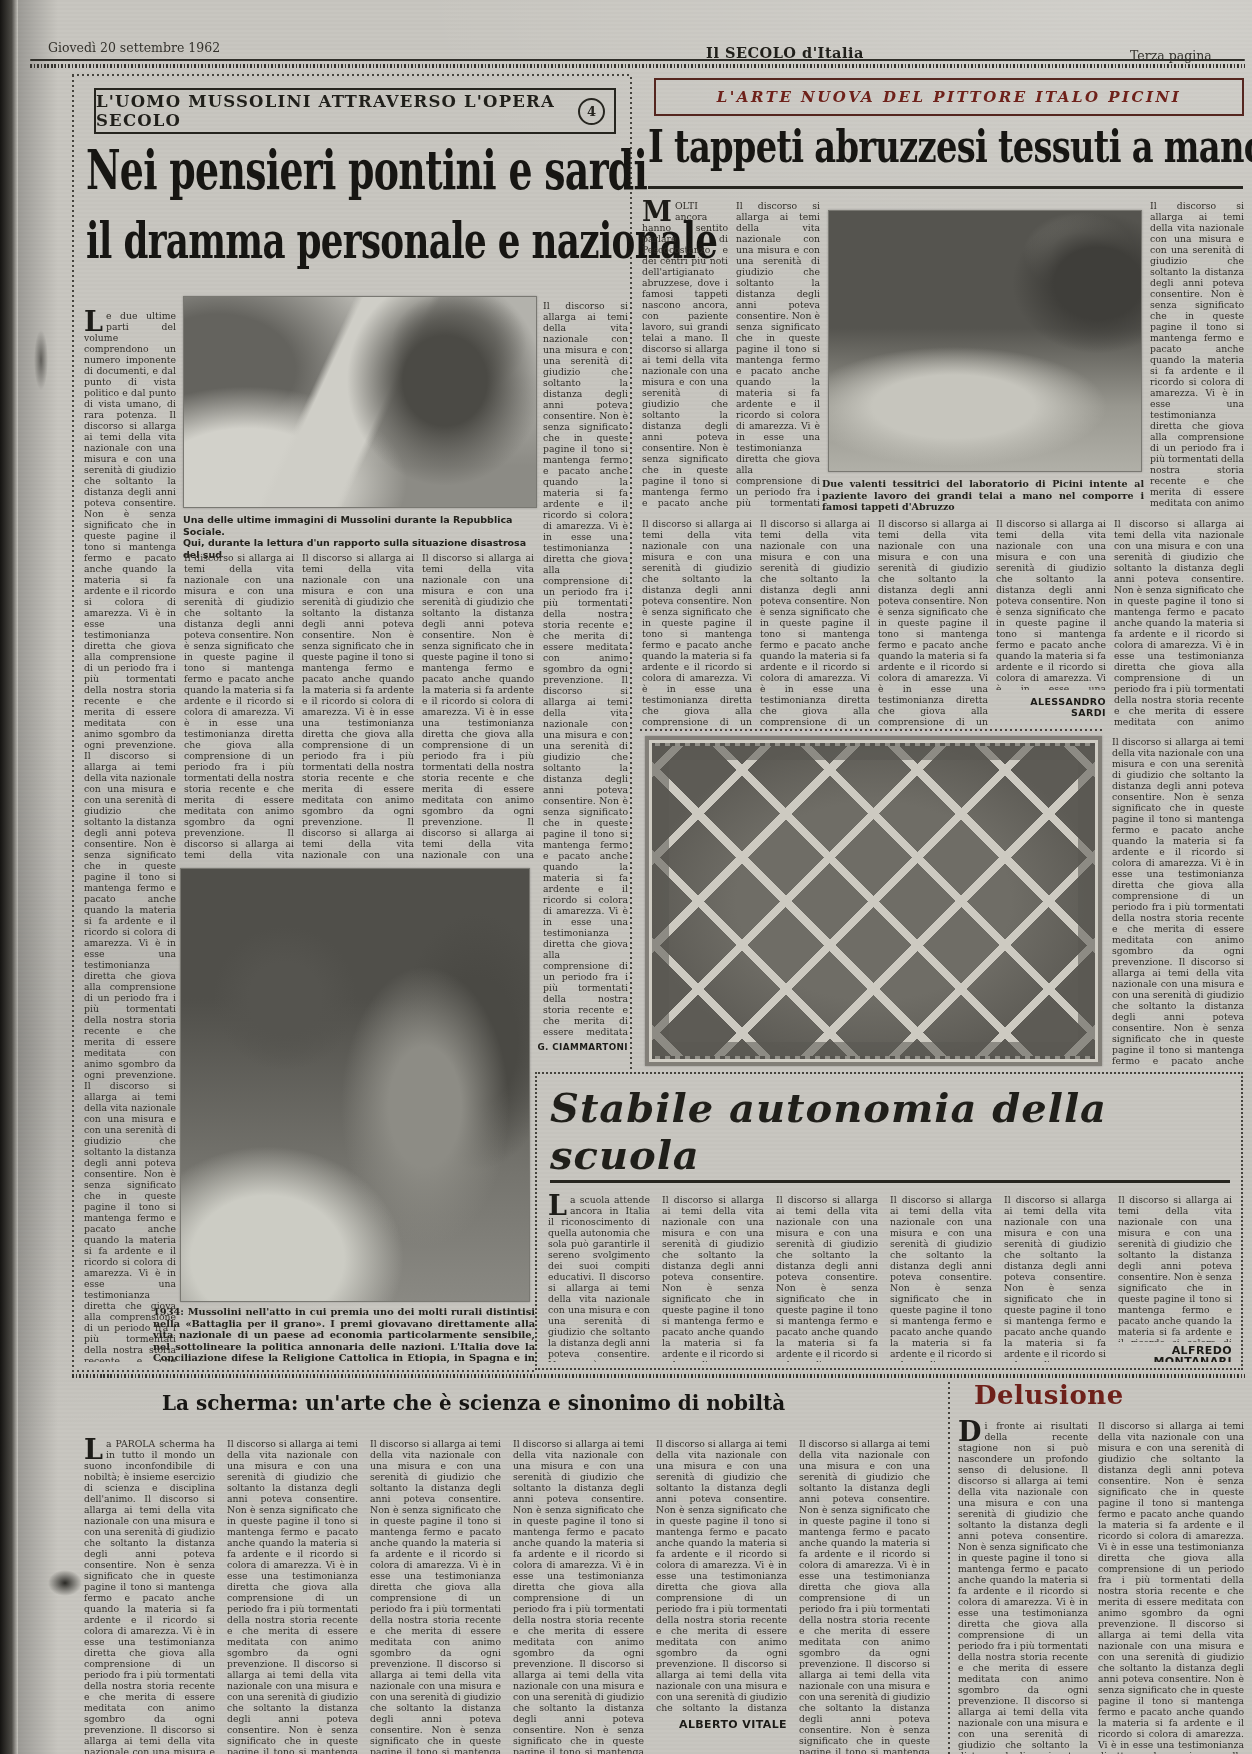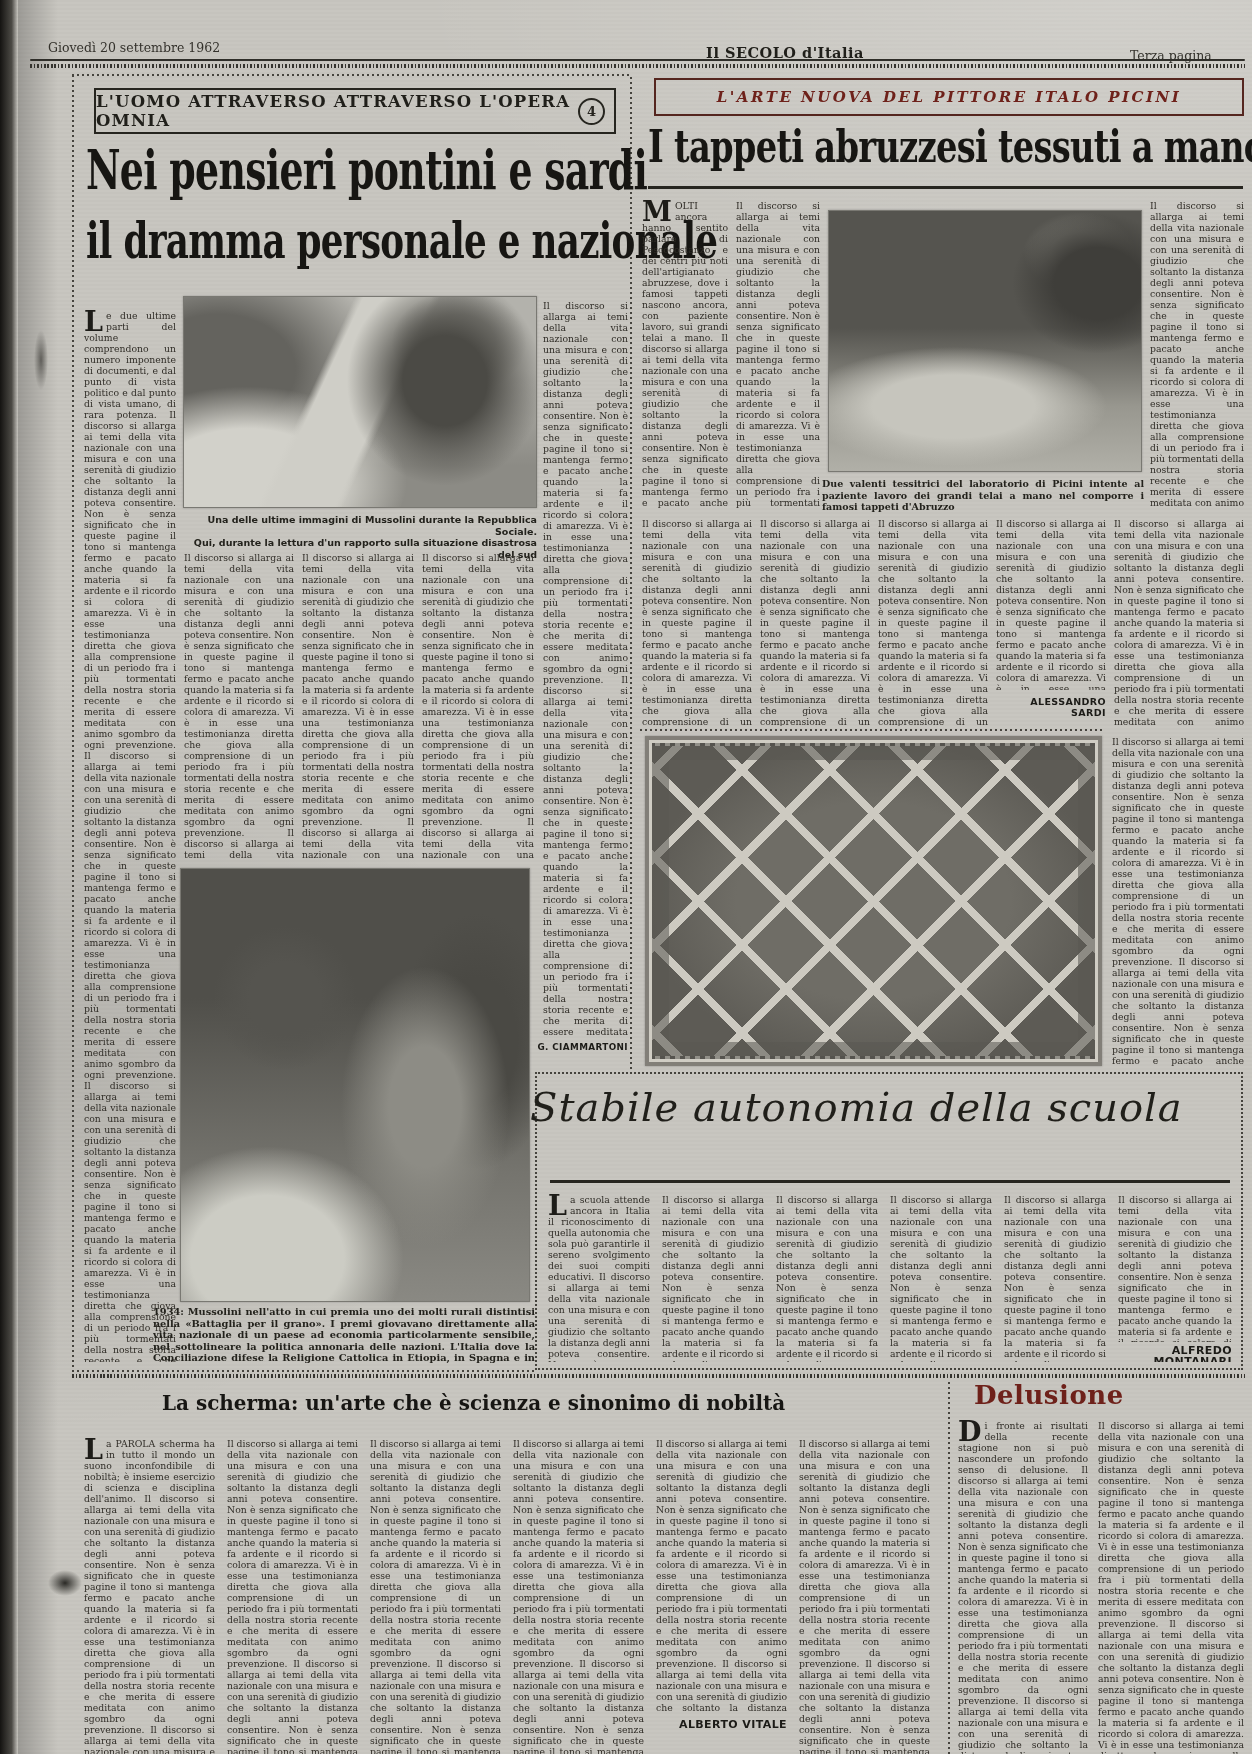--- a/index.html
+++ b/index.html
@@ -44,21 +44,21 @@
   <div class="abs" style="left:1130px;top:48px;width:110px;font-size:12.5px;color:#33312b;">Terza pagina</div>
   <div class="abs" style="left:30px;top:59px;width:1215px;height:2px;background:#2f2e29;border-radius:2px;"></div>
   <div class="abs hatch" style="left:30px;top:64px;width:1215px;"></div>
 
   <div class="abs vdot" style="left:72px;top:74px;height:1298px;"></div>
   <div class="abs hdot" style="left:72px;top:74px;width:560px;"></div>
   <div class="abs vdot" style="left:630px;top:74px;height:1000px;"></div>
   <div class="abs hdot" style="left:72px;top:1370px;width:465px;"></div>
 
   <div class="abs kickerbox" style="left:94px;top:88px;width:518px;height:42px;">
-    <span class="kicker-text">L'UOMO ATTRAVERSO ATTRAVERSO L'OPERA OMNIA</span>
+    <span class="kicker-text">L'UOMO MUSSOLINI ATTRAVERSO L'OPERA SECOLO</span>
     <span style="position:absolute;right:9px;top:8px;width:23px;height:23px;border:2px solid #26251f;border-radius:50%;
                  text-align:center;line-height:23px;font-weight:bold;font-size:13px;">4</span>
   </div>
 
   <div class="abs" style="left:86px;top:138px;">
     <span class="headline-slab" style="font-size:54px;transform:scaleX(.70);">Nei pensieri pontini e sardi</span>
   </div>
   <div class="abs" style="left:86px;top:210px;">
     <span class="headline-slab" style="font-size:51px;transform:scaleX(.70);">il dramma personale e nazionale</span>
   </div>
@@ -68,21 +68,21 @@
     <span>Il discorso si allarga ai temi della vita nazionale con una misura e con una serenità di giudizio che soltanto la distanza degli anni poteva consentire. Non è senza significato che in queste pagine il tono si mantenga fermo e pacato anche quando la materia si fa ardente e il ricordo si colora di amarezza. Vi è in esse una testimonianza diretta che giova alla comprensione di un periodo fra i più tormentati della nostra storia recente e che merita di essere meditata con animo sgombro da ogni prevenzione.  Il discorso si allarga ai temi della vita nazionale con una misura e con una serenità di giudizio che soltanto la distanza degli anni poteva consentire. Non è senza significato che in queste pagine il tono si mantenga fermo e pacato anche quando la materia si fa ardente e il ricordo si colora di amarezza. Vi è in esse una testimonianza diretta che giova alla comprensione di un periodo fra i più tormentati della nostra storia recente e che merita di essere meditata con animo sgombro da ogni prevenzione.  Il discorso si allarga ai temi della vita nazionale con una misura e con una serenità di giudizio che soltanto la distanza degli anni poteva consentire. Non è senza significato che in queste pagine il tono si mantenga fermo e pacato anche quando la materia si fa ardente e il ricordo si colora di amarezza. Vi è in esse una testimonianza diretta che giova alla comprensione di un periodo fra i più tormentati della nostra storia recente e che merita di essere meditata con animo sgombro da ogni prevenzione.  Il discorso si allarga ai temi della vita nazionale con una misura e con una serenità di giudizio che soltanto la distanza degli anni poteva consentire. Non è senza significato che in queste pagine il tono si mantenga fermo e pacato anche quando la materia si fa ardente e il ricordo si colora di amarezza. Vi è in esse una testimonianza diretta che giova alla comprensione di un periodo fra i più tormentati della nostra storia recente e che merita di essere meditata con animo sgombro da ogni prevenzione.  Il discorso si allarga ai temi della vita nazionale con una misura e con una serenità di giudizio che soltanto la distanza degli anni poteva consentire. Non è senza significato che in queste pagine il tono si mantenga fermo e pacato anche quando la materia si fa ardente e il ricordo si colora di amarezza. Vi è in esse una testimonianza diretta che giova alla comprensione di un periodo fra i più tormentati della nostra storia recente e che merita di essere meditata con animo sgombro da ogni prevenzione. </span>
   </div>
 
   <div class="abs photo" style="left:183px;top:296px;width:354px;height:212px;background-color:#a3a29c;background-image:
        radial-gradient(140px 150px at 74% 40%, #4b4a45 0 30%, rgba(75,74,69,0) 70%),
        radial-gradient(90px 70px at 78% 22%, #8e8d87 0 40%, rgba(142,141,135,0) 75%),
        linear-gradient(115deg, rgba(214,213,206,0) 38%, #cfcec7 40% 55%, rgba(207,206,199,0) 57%),
        radial-gradient(200px 120px at 18% 88%, #d2d1ca 0 45%, rgba(210,209,202,0) 80%),
        radial-gradient(220px 160px at 10% 35%, #64635e 0 35%, rgba(100,99,94,0) 75%),
        linear-gradient(180deg,#b3b2ac 0 35%, #8c8b85 80%);"></div>
-  <div class="abs caption" style="left:183px;top:514px;width:354px;text-align:right;">
+  <div class="abs caption" style="left:183px;top:514px;width:354px;text-align:left;">
     <div>Una delle ultime immagini di Mussolini durante la Repubblica Sociale.</div>
     <div>Qui, durante la lettura d'un rapporto sulla situazione disastrosa del sud</div>
   </div>
 
   <div class="abs col" style="left:184px;top:552px;width:110px;height:308px;">
     <span>Il discorso si allarga ai temi della vita nazionale con una misura e con una serenità di giudizio che soltanto la distanza degli anni poteva consentire. Non è senza significato che in queste pagine il tono si mantenga fermo e pacato anche quando la materia si fa ardente e il ricordo si colora di amarezza. Vi è in esse una testimonianza diretta che giova alla comprensione di un periodo fra i più tormentati della nostra storia recente e che merita di essere meditata con animo sgombro da ogni prevenzione.  Il discorso si allarga ai temi della vita nazionale con una misura e con una serenità di giudizio che soltanto la distanza degli anni poteva consentire. Non è senza significato che in queste pagine il tono si mantenga fermo e pacato anche quando la materia si fa ardente e il ricordo si colora di amarezza. Vi è in esse una testimonianza diretta che giova alla comprensione di un periodo fra i più tormentati della nostra storia recente e che merita di essere meditata con animo sgombro da ogni prevenzione. </span></div>
   <div class="abs col" style="left:302px;top:552px;width:112px;height:308px;">
     <span>Il discorso si allarga ai temi della vita nazionale con una misura e con una serenità di giudizio che soltanto la distanza degli anni poteva consentire. Non è senza significato che in queste pagine il tono si mantenga fermo e pacato anche quando la materia si fa ardente e il ricordo si colora di amarezza. Vi è in esse una testimonianza diretta che giova alla comprensione di un periodo fra i più tormentati della nostra storia recente e che merita di essere meditata con animo sgombro da ogni prevenzione.  Il discorso si allarga ai temi della vita nazionale con una misura e con una serenità di giudizio che soltanto la distanza degli anni poteva consentire. Non è senza significato che in queste pagine il tono si mantenga fermo e pacato anche quando la materia si fa ardente e il ricordo si colora di amarezza. Vi è in esse una testimonianza diretta che giova alla comprensione di un periodo fra i più tormentati della nostra storia recente e che merita di essere meditata con animo sgombro da ogni prevenzione. </span></div>
   <div class="abs col" style="left:422px;top:552px;width:112px;height:308px;">
     <span>Il discorso si allarga ai temi della vita nazionale con una misura e con una serenità di giudizio che soltanto la distanza degli anni poteva consentire. Non è senza significato che in queste pagine il tono si mantenga fermo e pacato anche quando la materia si fa ardente e il ricordo si colora di amarezza. Vi è in esse una testimonianza diretta che giova alla comprensione di un periodo fra i più tormentati della nostra storia recente e che merita di essere meditata con animo sgombro da ogni prevenzione.  Il discorso si allarga ai temi della vita nazionale con una misura e con una serenità di giudizio che soltanto la distanza degli anni poteva consentire. Non è senza significato che in queste pagine il tono si mantenga fermo e pacato anche quando la materia si fa ardente e il ricordo si colora di amarezza. Vi è in esse una testimonianza diretta che giova alla comprensione di un periodo fra i più tormentati della nostra storia recente e che merita di essere meditata con animo sgombro da ogni prevenzione. </span></div>
@@ -149,21 +149,21 @@
        repeating-linear-gradient(-45deg, rgba(213,210,201,0) 0 26px, #cdcac1 26px 34px, rgba(213,210,201,0) 34px 62px),
        radial-gradient(closest-side at 50% 50%, #6f6d66 0 60%, #5d5b55 100%);
        background-size:100% 10px,100% 10px,100% 100%,100% 100%,100% 100%;
        background-position:top,bottom,center,center,center;background-repeat:no-repeat,no-repeat,repeat,repeat,repeat;
        box-shadow:inset 0 0 0 4px #827f78, inset 0 0 0 7px #d0cdc4, inset 0 0 0 24px rgba(90,88,82,.55), 0 0 2px rgba(0,0,0,.3);"></div>
 
   <div class="abs col" style="left:1112px;top:736px;width:132px;height:330px;">
     <span>Il discorso si allarga ai temi della vita nazionale con una misura e con una serenità di giudizio che soltanto la distanza degli anni poteva consentire. Non è senza significato che in queste pagine il tono si mantenga fermo e pacato anche quando la materia si fa ardente e il ricordo si colora di amarezza. Vi è in esse una testimonianza diretta che giova alla comprensione di un periodo fra i più tormentati della nostra storia recente e che merita di essere meditata con animo sgombro da ogni prevenzione.  Il discorso si allarga ai temi della vita nazionale con una misura e con una serenità di giudizio che soltanto la distanza degli anni poteva consentire. Non è senza significato che in queste pagine il tono si mantenga fermo e pacato anche quando la materia si fa ardente e il ricordo si colora di amarezza. Vi è in esse una testimonianza diretta che giova alla comprensione di un periodo fra i più tormentati della nostra storia recente e che merita di essere meditata con animo sgombro da ogni prevenzione.  Il discorso si allarga ai temi della vita nazionale con una misura e con una serenità di giudizio che soltanto la distanza degli anni poteva consentire. Non è senza significato che in queste pagine il tono si mantenga fermo e pacato anche quando la materia si fa ardente e il ricordo si colora di amarezza. Vi è in esse una testimonianza diretta che giova alla comprensione di un periodo fra i più tormentati della nostra storia recente e che merita di essere meditata con animo sgombro da ogni prevenzione. </span></div>
 
   <div class="abs" style="left:535px;top:1072px;width:708px;height:298px;border:2px dotted #45433d;box-sizing:border-box;"></div>
-  <div class="abs" style="left:530px;top:1084px;font-size:40px;font-weight:normal;font-style:italic;color:#201f1a;letter-spacing:1px;">Stabile autonomia della scuola</div>
+  <div class="abs" style="left:550px;top:1084px;font-size:40px;font-weight:bold;font-style:italic;color:#201f1a;letter-spacing:1px;">Stabile autonomia della scuola</div>
   <div class="abs" style="left:550px;top:1180px;width:680px;height:3px;background:#26251f;box-shadow:0 3px 0 -1.5px #26251f;"></div>
 
   <div class="abs col dcap" style="left:548px;top:1194px;width:102px;height:168px;">
     <span>La scuola attende ancora in Italia il riconoscimento di quella autonomia che sola può garantirle il sereno svolgimento dei suoi compiti educativi. </span>
     <span>Il discorso si allarga ai temi della vita nazionale con una misura e con una serenità di giudizio che soltanto la distanza degli anni poteva consentire. Non è senza significato che in queste pagine il tono si mantenga fermo e pacato anche quando la materia si fa ardente e il ricordo si colora di amarezza. Vi è in esse una testimonianza diretta che giova alla comprensione di un periodo fra i più tormentati della nostra storia recente e che merita di essere meditata con animo sgombro da ogni prevenzione. </span></div>
   <div class="abs col" style="left:662px;top:1194px;width:102px;height:168px;">
     <span>Il discorso si allarga ai temi della vita nazionale con una misura e con una serenità di giudizio che soltanto la distanza degli anni poteva consentire. Non è senza significato che in queste pagine il tono si mantenga fermo e pacato anche quando la materia si fa ardente e il ricordo si colora di amarezza. Vi è in esse una testimonianza diretta che giova alla comprensione di un periodo fra i più tormentati della nostra storia recente e che merita di essere meditata con animo sgombro da ogni prevenzione.  Il discorso si allarga ai temi della vita nazionale con una misura e con una serenità di giudizio che soltanto la distanza degli anni poteva consentire. Non è senza significato che in queste pagine il tono si mantenga fermo e pacato anche quando la materia si fa ardente e il ricordo si colora di amarezza. Vi è in esse una testimonianza diretta che giova alla comprensione di un periodo fra i più tormentati della nostra storia recente e che merita di essere meditata con animo sgombro da ogni prevenzione. </span></div>
   <div class="abs col" style="left:776px;top:1194px;width:102px;height:168px;">
     <span>Il discorso si allarga ai temi della vita nazionale con una misura e con una serenità di giudizio che soltanto la distanza degli anni poteva consentire. Non è senza significato che in queste pagine il tono si mantenga fermo e pacato anche quando la materia si fa ardente e il ricordo si colora di amarezza. Vi è in esse una testimonianza diretta che giova alla comprensione di un periodo fra i più tormentati della nostra storia recente e che merita di essere meditata con animo sgombro da ogni prevenzione.  Il discorso si allarga ai temi della vita nazionale con una misura e con una serenità di giudizio che soltanto la distanza degli anni poteva consentire. Non è senza significato che in queste pagine il tono si mantenga fermo e pacato anche quando la materia si fa ardente e il ricordo si colora di amarezza. Vi è in esse una testimonianza diretta che giova alla comprensione di un periodo fra i più tormentati della nostra storia recente e che merita di essere meditata con animo sgombro da ogni prevenzione. </span></div>
   <div class="abs col" style="left:890px;top:1194px;width:102px;height:168px;">

